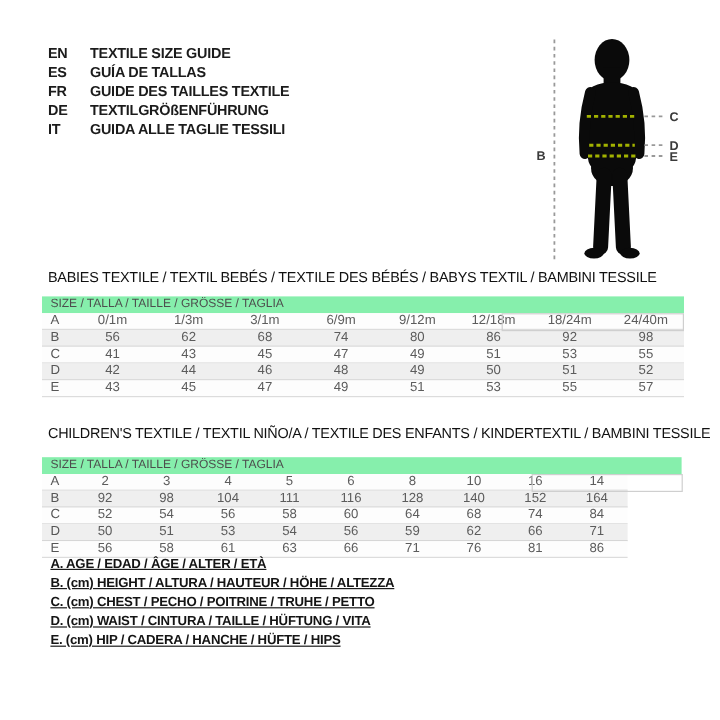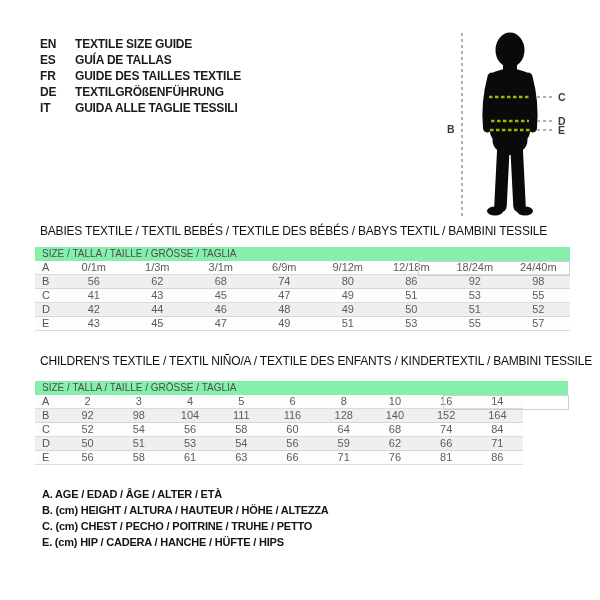--- a/index.html
+++ b/index.html
@@ -28,21 +28,21 @@
   .t-row{display:flex;height:14px;line-height:13px;font-size:11px;color:#5c5c5c;
     border-bottom:1px solid #dcdcdc;box-sizing:border-box;background:#fdfdfd;}
   .t-row.shaded{background:#efefef;border-bottom:1px solid #d6d6d6;}
   .t-letter{flex:0 0 20px;padding-left:7px;color:#555;}
   .t-cell{flex:1;text-align:center;}
   
   .hl-box{position:absolute;border:1px solid #cfcfcf;background:transparent;box-sizing:border-box;}
   #hl-babies{left:418px;top:261px;width:152px;height:15px;}
   #hl-children{left:443px;top:395px;width:126px;height:15px;}
   
-  .legend-block{position:absolute;left:42px;top:486px;}
+  .legend-block{position:absolute;left:42px;top:462px;text-decoration:underline;}
   .legend-row{height:16px;line-height:16px;font-size:11px;font-weight:700;letter-spacing:-0.2px;color:#141414;}
 </style>
 </head>
 <body>
 
 <div id="canvas">
 
   <div class="lang-block">
     <div class="lang-row">
       <span class="lang-code">EN</span>
@@ -218,16 +218,17 @@
         <span class="t-cell">81</span>
         <span class="t-cell">86</span>
       </div>
     </div>
   <div id="hl-children" class="hl-box"></div>
 
   <div class="legend-block">
     <div class="legend-row">A. AGE / EDAD / ÂGE / ALTER / ETÀ</div>
     <div class="legend-row">B. (cm) HEIGHT / ALTURA / HAUTEUR / HÖHE / ALTEZZA</div>
     <div class="legend-row">C. (cm) CHEST / PECHO / POITRINE / TRUHE / PETTO</div>
+    <div class="legend-row">D. (cm) WAIST / CINTURA / TAILLE / HÜFTUNG / VITA</div>
     <div class="legend-row">E. (cm) HIP / CADERA / HANCHE / HÜFTE / HIPS</div>
   </div>
 
 </div>
 
 </body></html>

